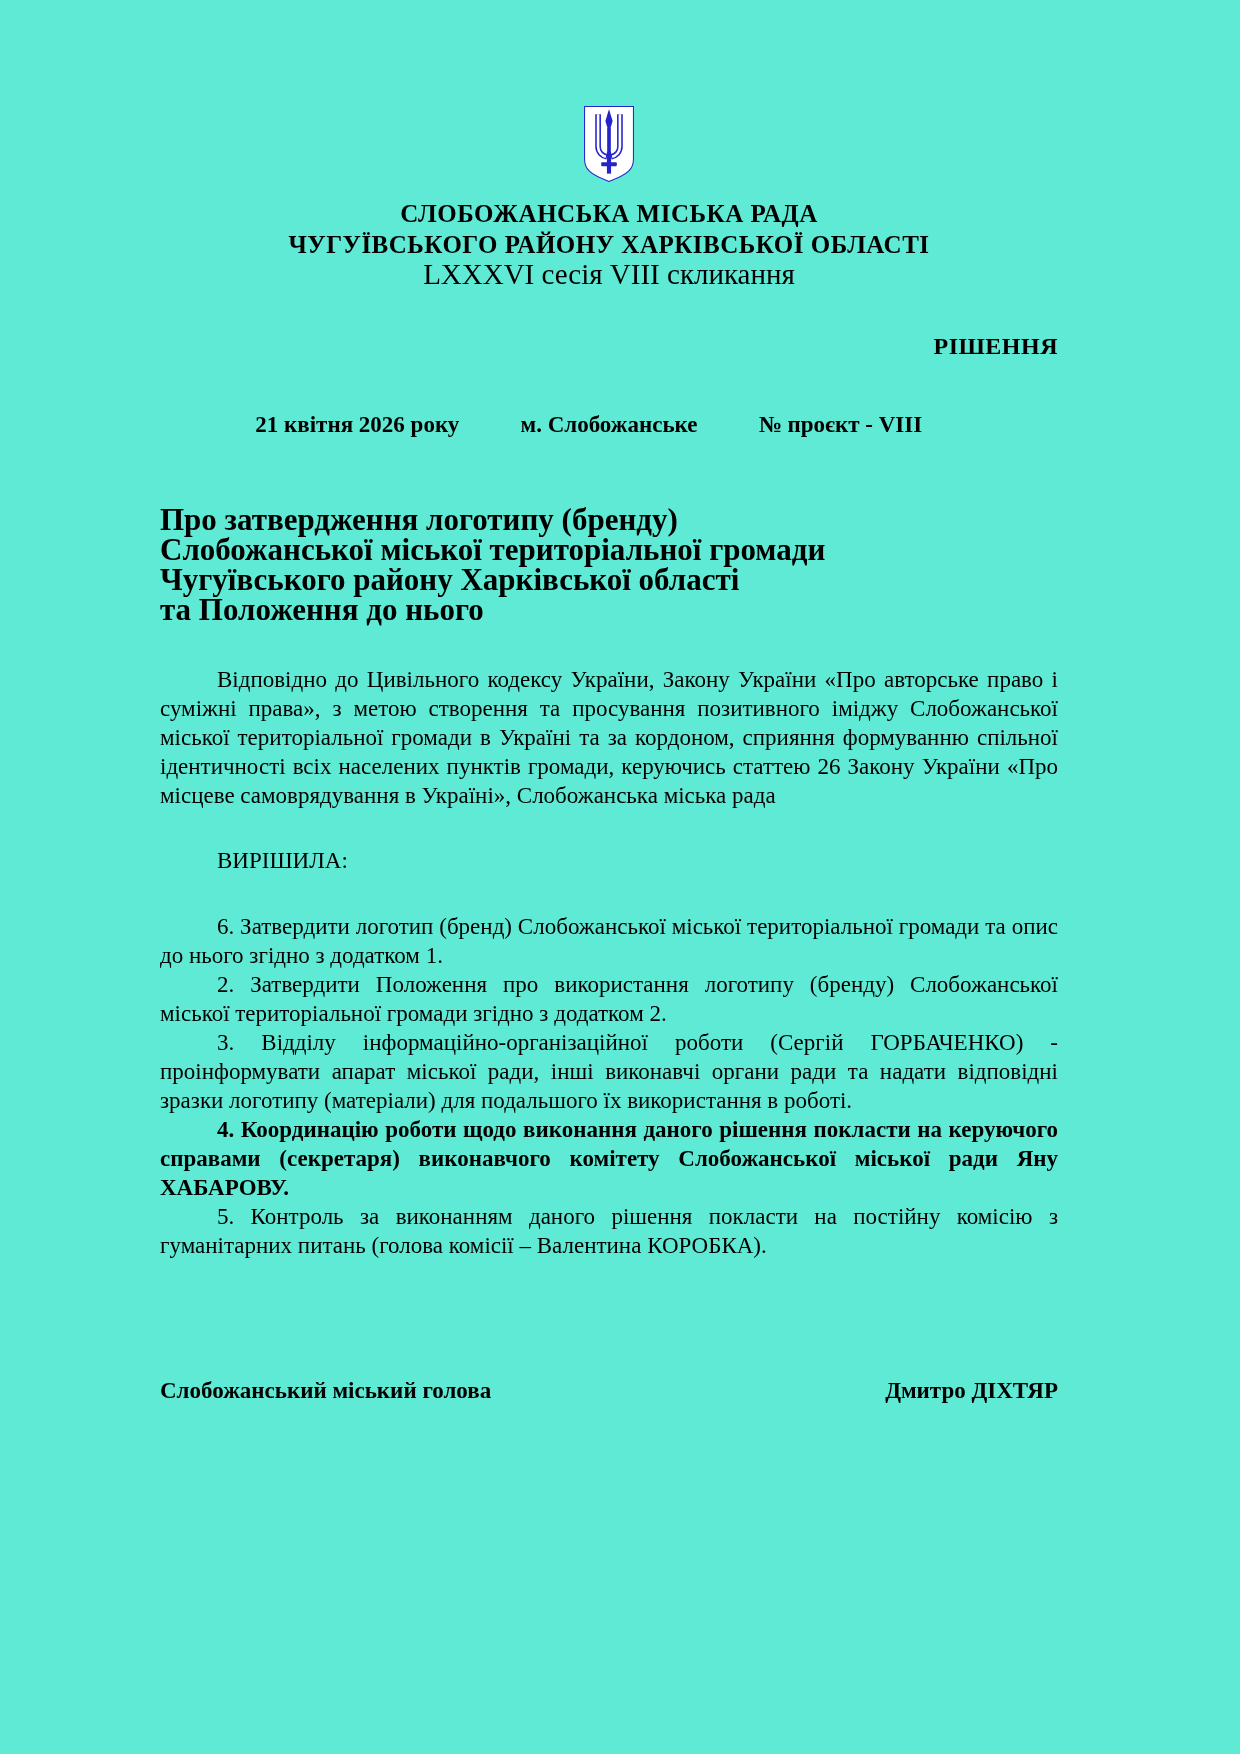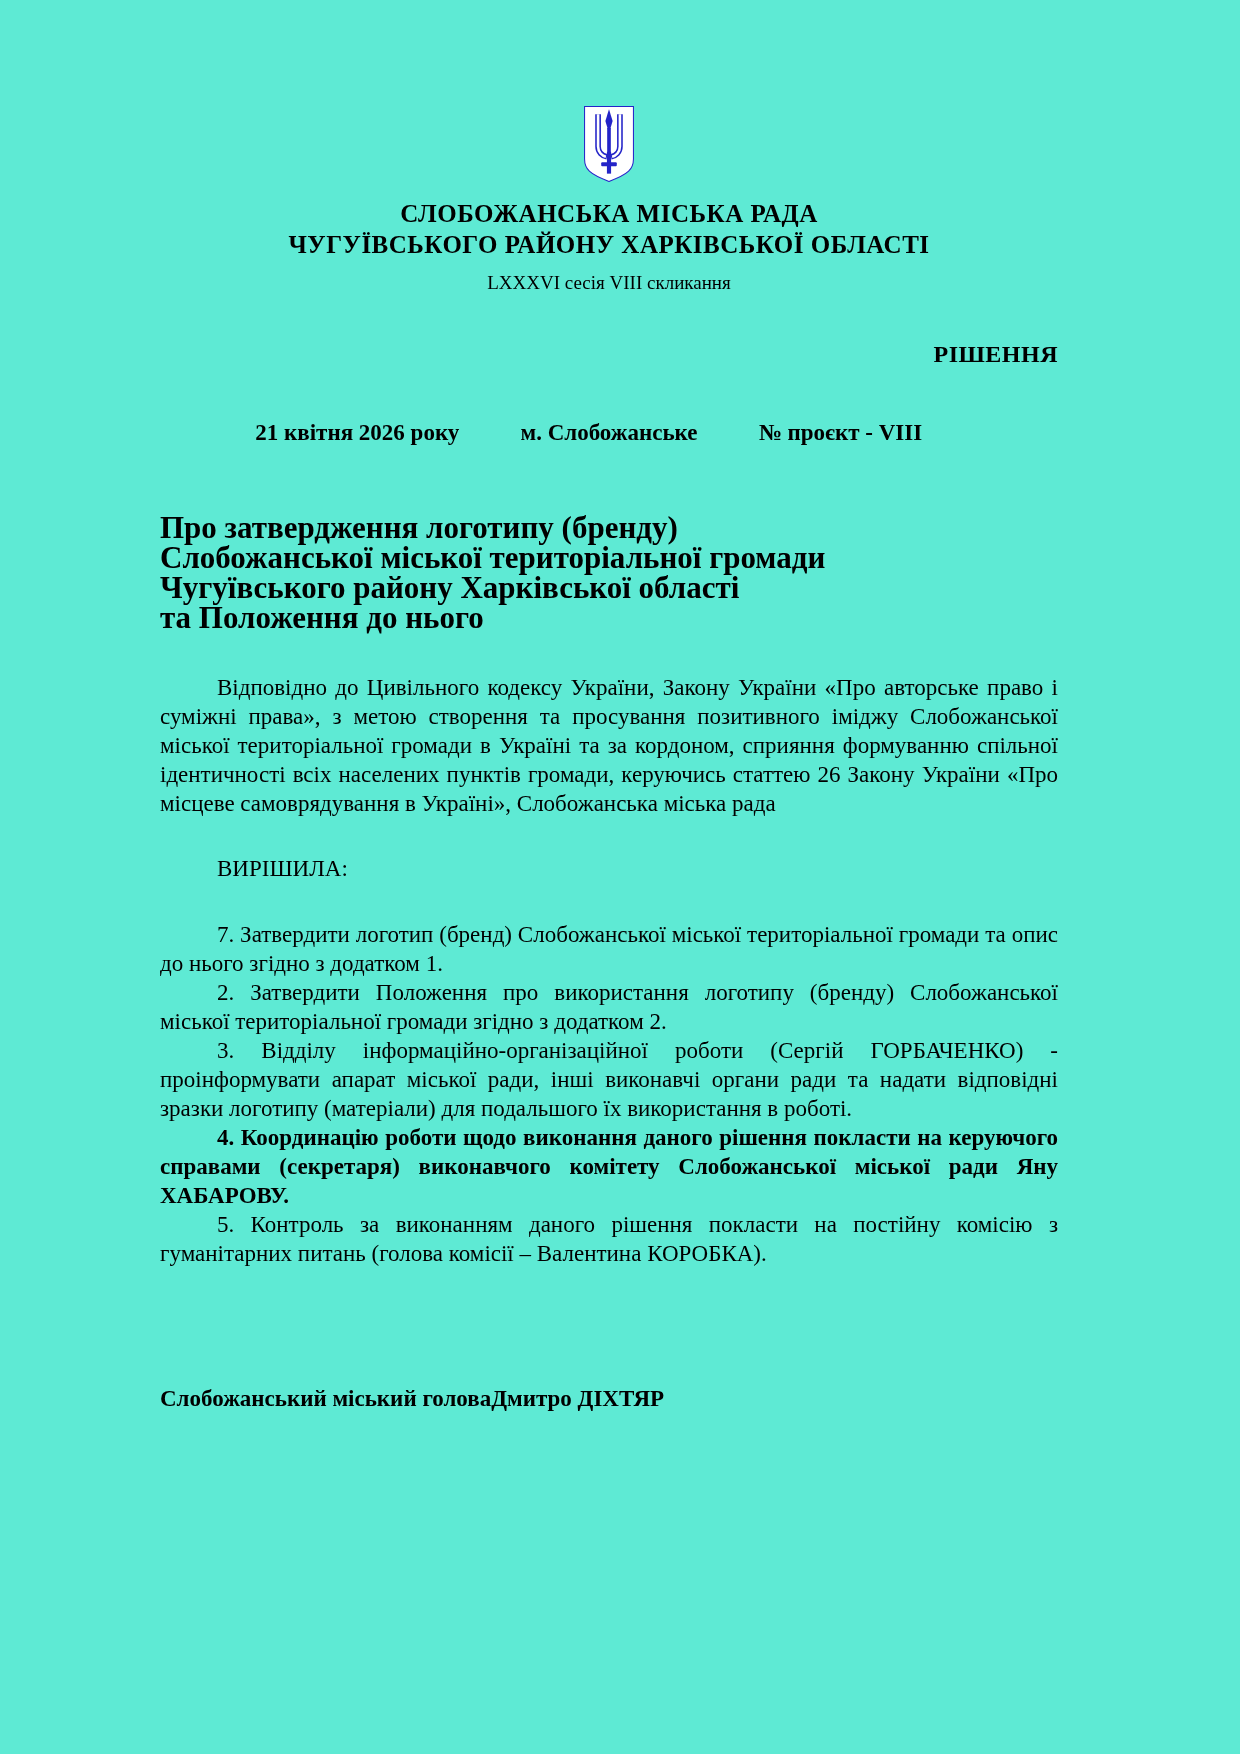--- a/index.html
+++ b/index.html
@@ -31,23 +31,22 @@
     width: 52px;
     height: 88px;
   }
   .h-bold {
     font-weight: bold;
     font-size: 25px;
     line-height: 31px;
     letter-spacing: 0.5px;
   }
   .h-reg {
-    font-size: 19px;
+    font-size: 29px;
     line-height: 29px;
-    margin-top: 8px;
   }
   .doc-type {
     font-weight: bold;
     font-size: 24px;
     letter-spacing: 0.5px;
     margin-top: 44px;
     text-align: right;
   }
   .meta-row {
     display: flex;
@@ -85,20 +84,21 @@
     font-size: 23px;
     line-height: 29px;
     text-align: justify;
     text-indent: 57px;
   }
   .item.bold {
     font-weight: bold;
   }
   .sig-row {
     display: flex;
+    justify-content: space-between;
     align-items: baseline;
     margin-top: 118px;
     font-weight: bold;
     font-size: 23px;
   }
 </style>
 </head>
 <body>
 
 <div class="page">
@@ -140,21 +140,21 @@
     <div>Слобожанської міської територіальної громади</div>
     <div>Чугуївського району Харківської області</div>
     <div>та Положення до нього</div>
   </div>
 
   <p class="preamble">Відповідно до Цивільного кодексу України, Закону України «Про авторське право і суміжні права», з метою створення та просування позитивного іміджу Слобожанської міської територіальної громади в Україні та за кордоном, сприяння формуванню спільної ідентичності всіх населених пунктів громади, керуючись статтею 26 Закону України «Про місцеве самоврядування в Україні», Слобожанська міська рада</p>
 
   <p class="resolved">ВИРІШИЛА:</p>
 
   <div class="items" id="items">
-      <p class="item">7. Затвердити логотип (бренд) Слобожанської міської територіальної громади та опис до нього згідно з додатком 1.</p>
+      <p class="item">6. Затвердити логотип (бренд) Слобожанської міської територіальної громади та опис до нього згідно з додатком 1.</p>
       <p class="item">2. Затвердити Положення про використання логотипу (бренду) Слобожанської міської територіальної громади згідно з додатком 2.</p>
       <p class="item">3. Відділу інформаційно-організаційної роботи (Сергій ГОРБАЧЕНКО) - проінформувати апарат міської ради, інші виконавчі органи ради та надати відповідні зразки логотипу (матеріали) для подальшого їх використання в роботі.</p>
       <p class="item bold">4. Координацію роботи щодо виконання даного рішення покласти на керуючого справами (секретаря) виконавчого комітету Слобожанської міської ради Яну ХАБАРОВУ.</p>
       <p class="item">5. Контроль за виконанням даного рішення покласти на постійну комісію з гуманітарних питань (голова комісії – Валентина КОРОБКА).</p>
     </div>
 
   <div class="sig-row">
     <span>Слобожанський міський голова</span>
     <span>Дмитро ДІХТЯР</span>
   </div>

